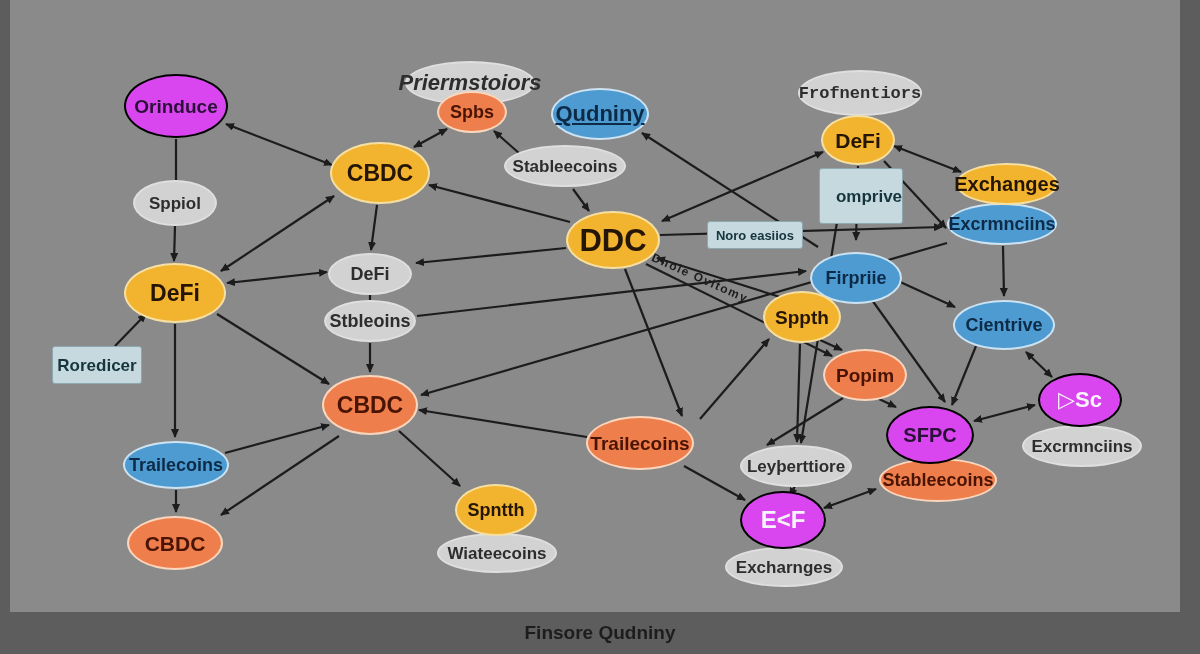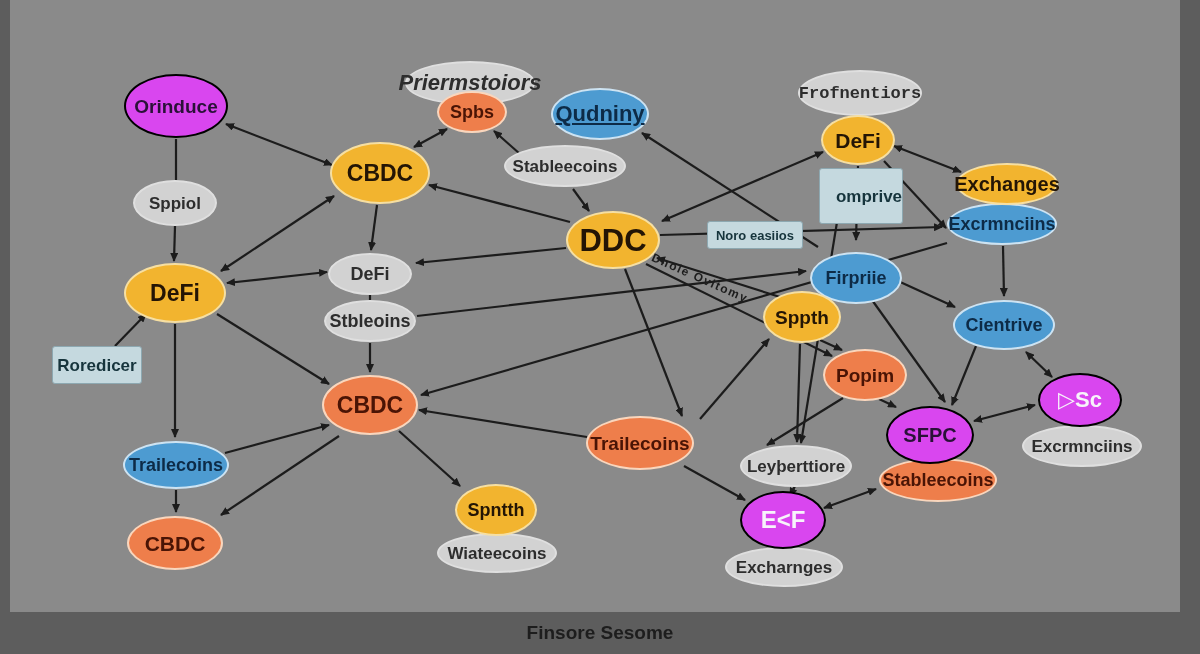--- a/index.html
+++ b/index.html
@@ -139,15 +139,15 @@
       <div class="node ellipse c-yellow" style="left: 496px; top: 510px; width: 82px; height: 52px; font-size: 18px;">Spntth</div>
       <div class="node ellipse c-purple t-white" style="left: 783px; top: 520px; width: 86px; height: 58px; font-size: 24px;">E&lt;F</div>
       <div class="node rect c-box" style="left: 861px; top: 196px; width: 84px; height: 56px; font-size: 17px; padding-left: 16px;">omprive</div>
       <div class="node rect c-box" style="left: 97px; top: 365px; width: 90px; height: 38px; font-size: 17px;">Roredicer</div>
       <div class="node rect c-box" style="left: 755px; top: 235px; width: 96px; height: 28px; font-size: 13px;">Noro easiios</div>
     </div>
 
   <div class="edge-label" style="left: 700px; top: 278px; transform: translate(-50%, -50%) rotate(24deg);">Dnole Ovltomy</div>
 
   <div class="footer">
-    <span>Finsore Sesome</span>
+    <span>Finsore Qudniny</span>
   </div>
 </div>
 
 </body></html>

